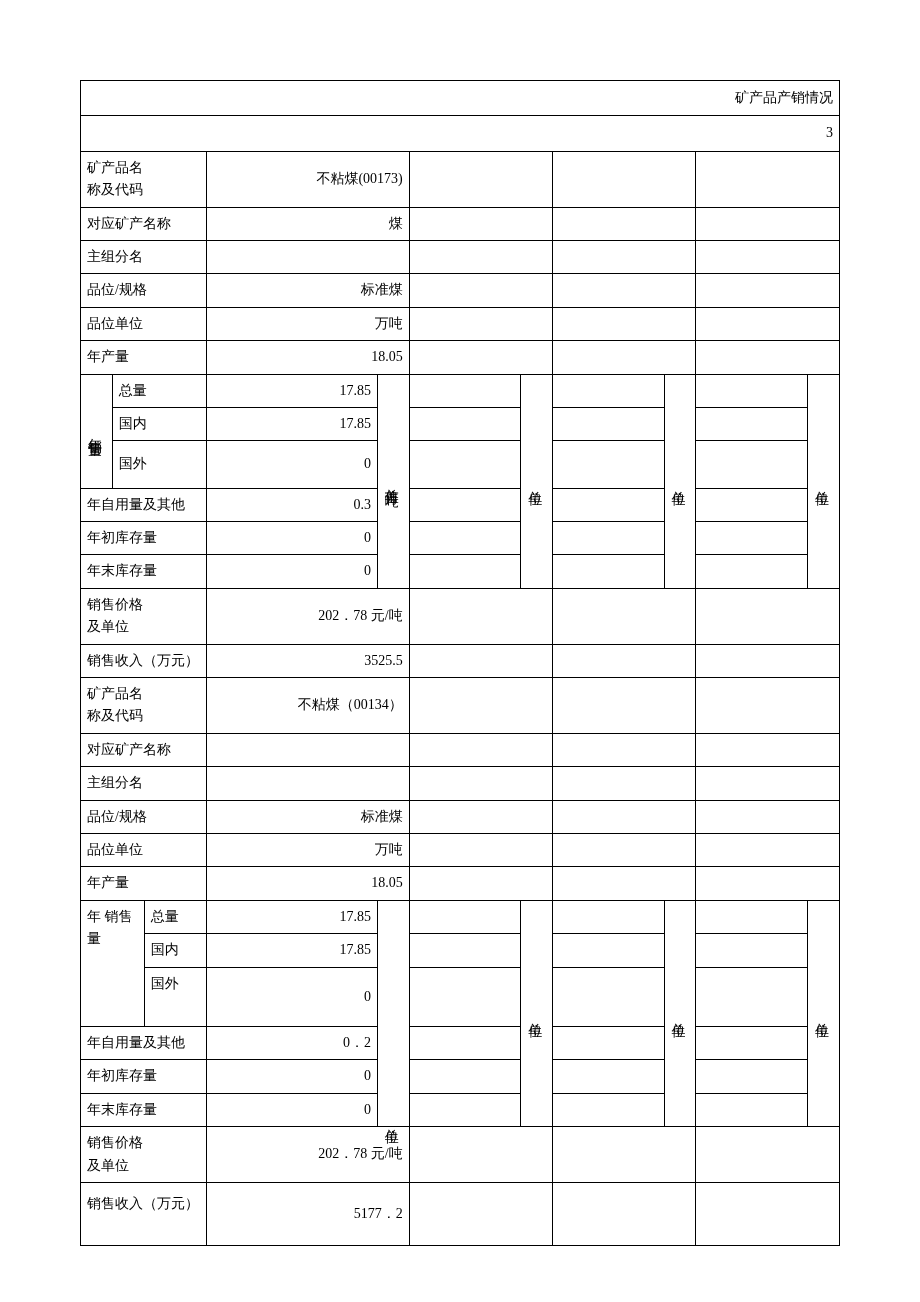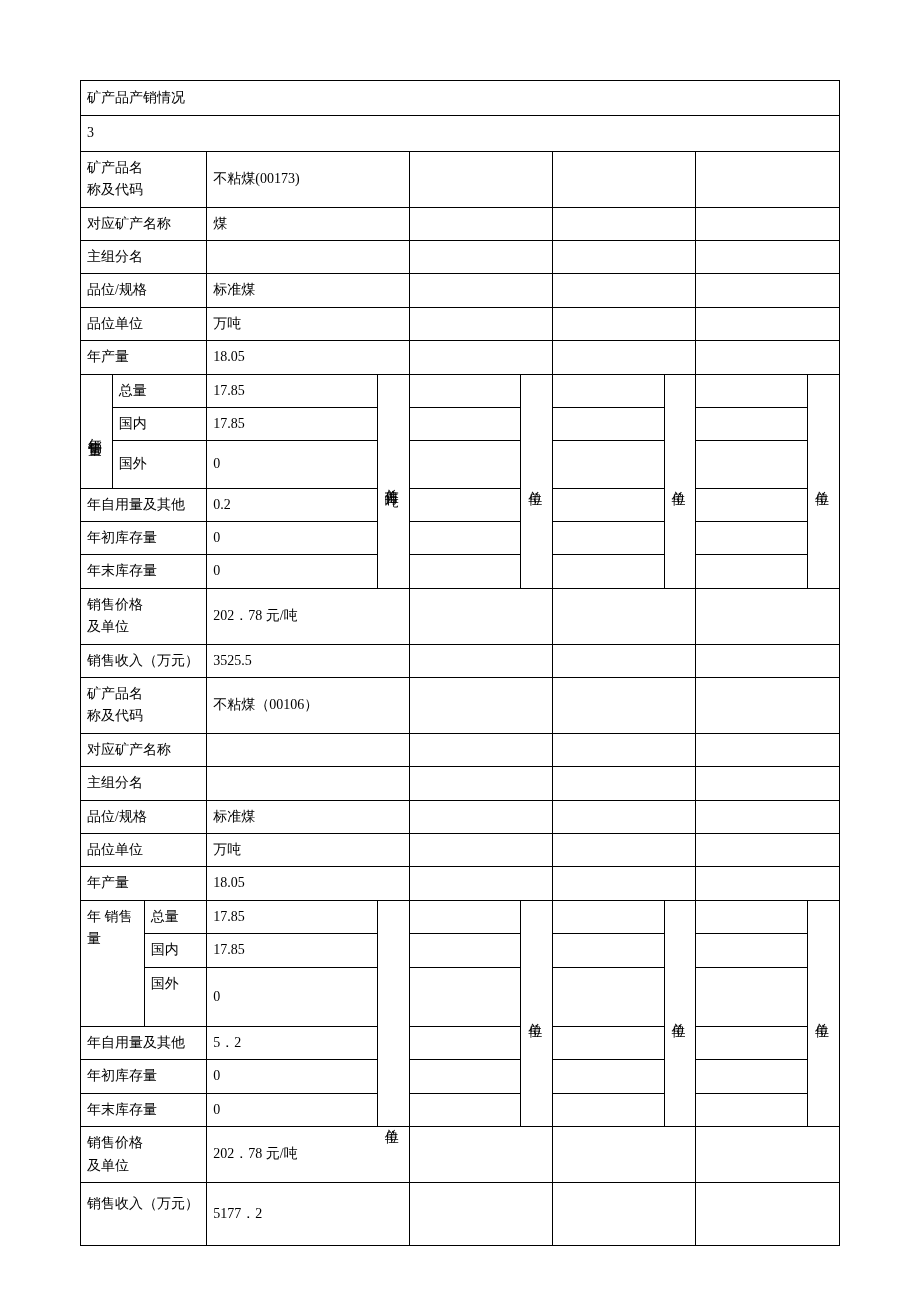--- a/index.html
+++ b/index.html
@@ -20,31 +20,31 @@
     width: 100%;
     table-layout: fixed;
   }
   td {
     border: 1px solid #000;
     padding: 5px 6px;
     vertical-align: middle;
     line-height: 1.6;
     word-break: break-all;
   }
-  .center { text-align: left; }
+  .center { text-align: right; }
   .vtext {
     writing-mode: vertical-rl;
     text-orientation: upright;
     letter-spacing: 2px;
     text-align: center;
     width: 18px;
     margin: 0 auto;
   }
   .title-row td {
-    text-align: left;
+    text-align: right;
     padding: 6px;
   }
 </style>
 </head>
 <body>
 
 <div class="page">
 <table>
 <colgroup>
   <col style="width:28px">
@@ -141,21 +141,21 @@
 </tr>
 <tr>
   <td colspan="2">国外</td>
   <td class="center" style="padding:12px 6px">0</td>
   <td></td>
           <td></td>
           <td></td>
 </tr>
 <tr>
   <td colspan="3">年自用量及其他</td>
-  <td class="center">0.2</td>
+  <td class="center">0.3</td>
   <td></td>
           <td></td>
           <td></td>
 </tr>
 <tr>
   <td colspan="3">年初库存量</td>
   <td class="center">0</td>
   <td></td>
           <td></td>
           <td></td>
@@ -177,21 +177,21 @@
 <tr>
   <td colspan="3">销售收入（万元）</td>
   <td colspan="2" class="center">3525.5</td>
   <td colspan="2"></td>
   <td colspan="2"></td>
   <td colspan="2"></td>
 </tr>
 
 <tr>
   <td colspan="3"><span>矿产品名</span><br><span>称及代码</span></td>
-  <td colspan="2" class="center">不粘煤（00106）</td>
+  <td colspan="2" class="center">不粘煤（00134）</td>
   <td colspan="2"></td>
   <td colspan="2"></td>
   <td colspan="2"></td>
 </tr>
 <tr>
   <td colspan="3">对应矿产名称</td>
   <td colspan="2" class="center"></td>
   <td colspan="2"></td>
   <td colspan="2"></td>
   <td colspan="2"></td>
@@ -253,21 +253,21 @@
 </tr>
 <tr>
   <td style="vertical-align:top">国外</td>
   <td class="center" style="padding:18px 6px">0</td>
   <td></td>
           <td></td>
           <td></td>
 </tr>
 <tr>
   <td colspan="3">年自用量及其他</td>
-  <td class="center">5．2</td>
+  <td class="center">0．2</td>
   <td></td>
           <td></td>
           <td></td>
 </tr>
 <tr>
   <td colspan="3">年初库存量</td>
   <td class="center">0</td>
   <td></td>
           <td></td>
           <td></td>

